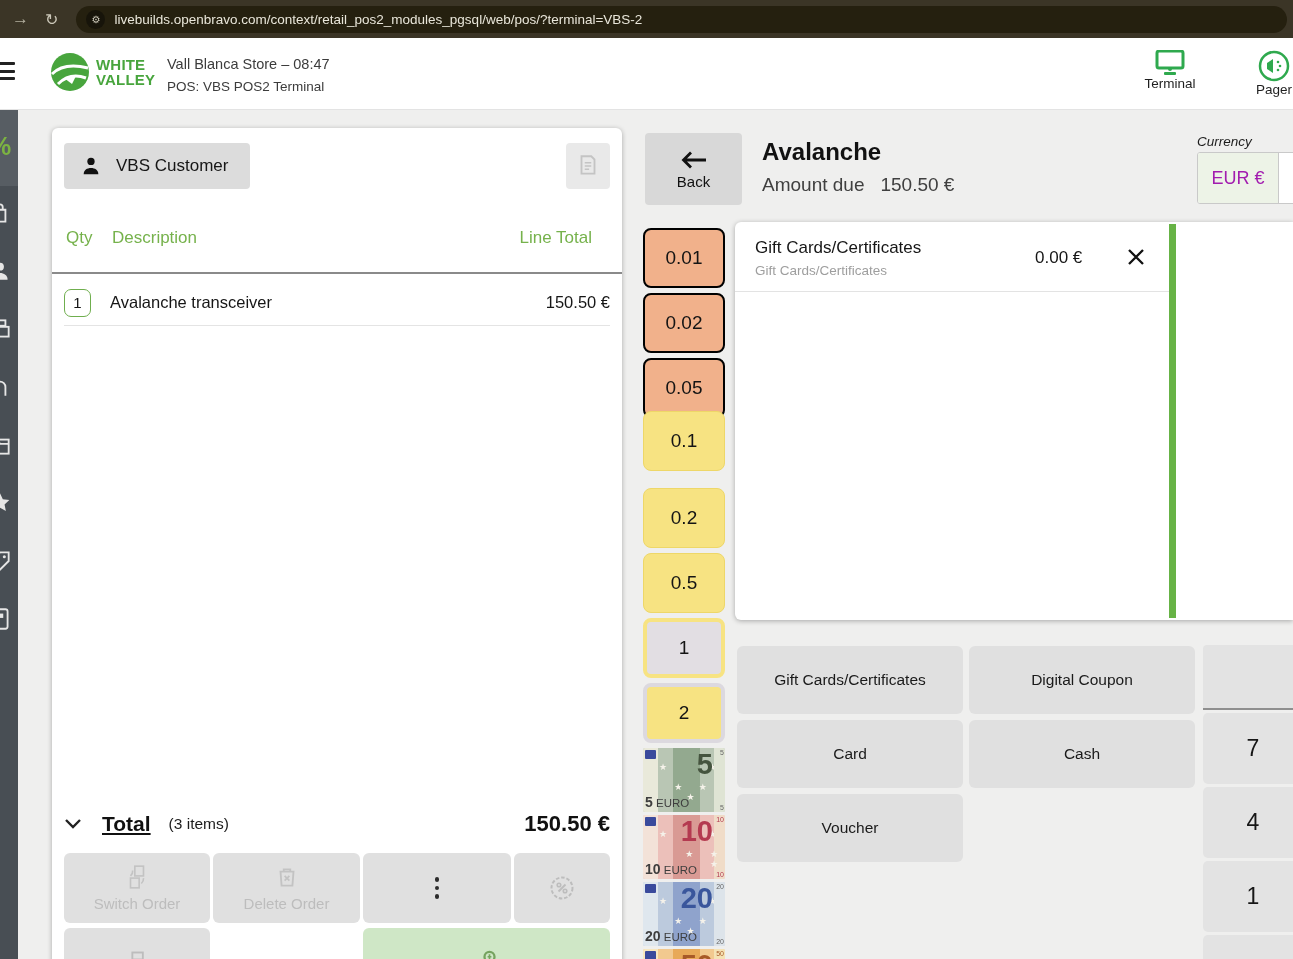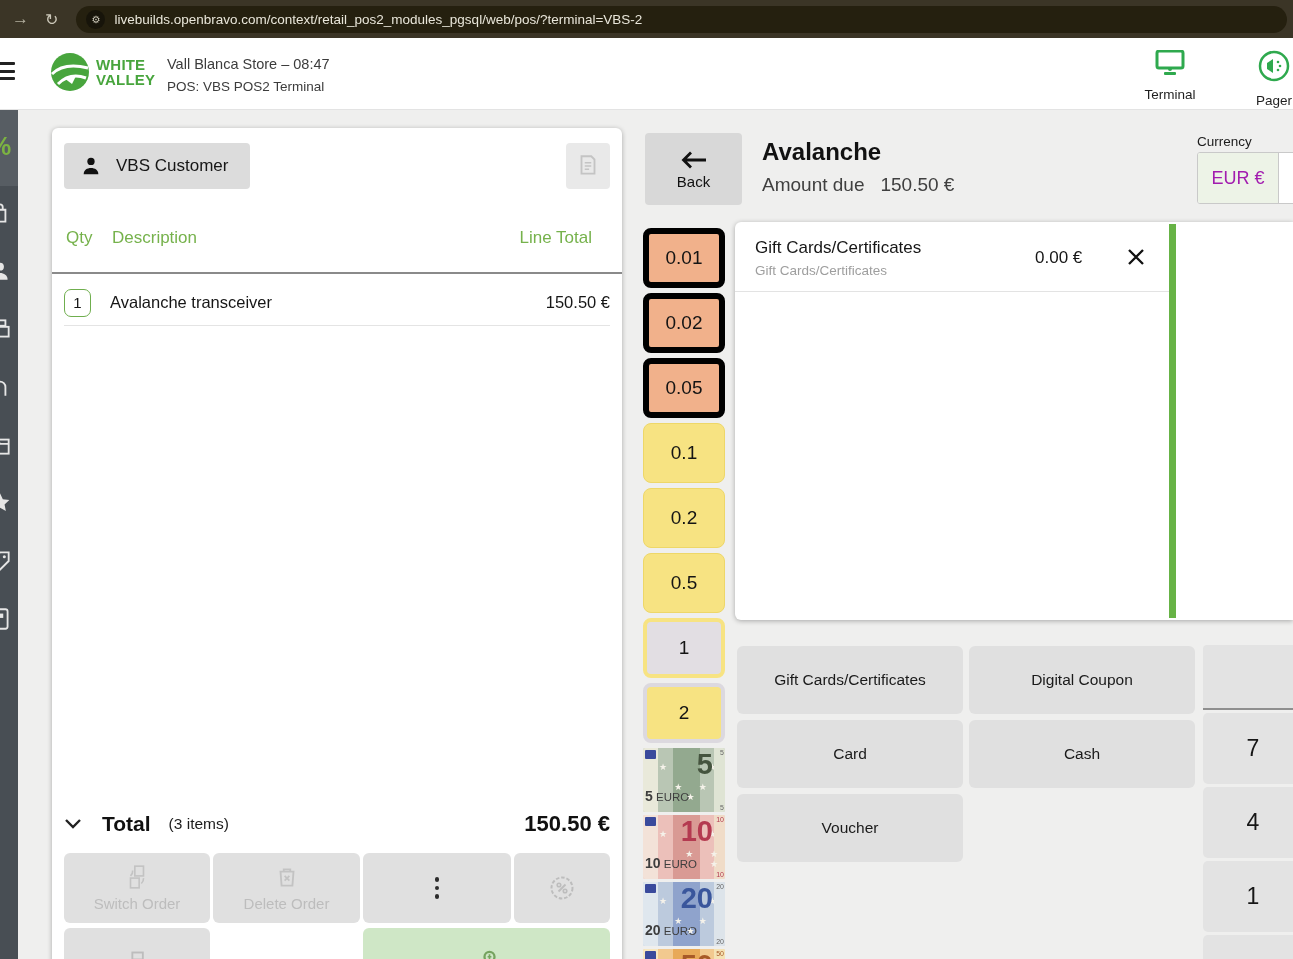--- a/index.html
+++ b/index.html
@@ -22,21 +22,21 @@
   
   .app-header { position:absolute; left:0; top:38px; width:1293px; height:72px; background:#ffffff; border-bottom:1px solid #e3e3e3; z-index:5; }
   .hamburger { position:absolute; left:-7px; top:24px; width:22px; height:18px; display:flex; flex-direction:column; justify-content:space-between; }
   .hamburger span { display:block; height:3px; background:#222; border-radius:1px; }
   .brand { position:absolute; left:50px; top:14px; display:flex; align-items:center; }
   .brand-text { margin-left:6px; color:#48a53d; font-weight:bold; font-size:15px; line-height:15px; letter-spacing:.2px; }
   .store-info { position:absolute; left:167px; top:18px; color:#3c3c3c; }
   .store-line1 { font-size:14.5px; margin-bottom:7px; }
   .store-line2 { font-size:13.5px; }
   .hdr-action { position:absolute; top:12px; width:72px; display:flex; flex-direction:column; align-items:center; }
-  .hdr-action .lbl { margin-top:11px; font-size:13.5px; color:#1f1f1f; }
+  .hdr-action .lbl { margin-top:0; font-size:13.5px; color:#1f1f1f; }
   .hdr-terminal { left:1134px; }
   .hdr-pager { left:1238px; }
 
   
   .sidebar { position:absolute; left:0; top:110px; width:18px; height:849px; background:#484e54; z-index:4; }
   .sb-item { position:relative; height:58px; overflow:hidden; }
   .sb-item.active { height:76px; background:#575d63; }
   .sb-pct { position:absolute; left:-11px; top:22px; font-size:25px; font-weight:bold; color:#7cb342; }
   .sb-icon { position:absolute; left:-13px; top:14px; }
 
@@ -48,54 +48,54 @@
   .cols { position:absolute; left:12px; right:12px; top:100px; height:28px; color:#76b24c; font-size:17px; }
   .col-qty { position:absolute; left:2px; }
   .col-desc { position:absolute; left:48px; }
   .col-total { position:absolute; right:18px; }
   .hdr-rule { position:absolute; left:0; right:0; top:144px; height:1.5px; background:#8a8a8a; }
   .line-row { position:absolute; left:12px; right:12px; top:152px; height:46px; border-bottom:1px solid #e4e4e4; display:flex; align-items:center; }
   .qty-badge { width:27px; height:28px; border:1.5px solid #6fae4e; border-radius:7px; display:flex; align-items:center; justify-content:center; font-size:15px; color:#161616; }
   .line-desc { margin-left:19px; font-size:16.5px; color:#161616; flex:1; text-align:left; }
   .line-amt { font-size:16.5px; color:#161616; }
   .total-row { position:absolute; left:12px; right:12px; top:672px; height:48px; display:flex; align-items:center; }
-  .total-lbl { margin-left:20px; font-size:21px; font-weight:bold; color:#111; }
+  .total-lbl { margin-left:20px; font-size:21px; font-weight:bold; color:#111;text-decoration:underline; }
   .items-count { margin-left:18px; font-size:15.5px; color:#1c1c1c; flex:1; text-align:left; }
   .total-amt { font-size:22px; font-weight:bold; color:#111; }
   .actions-grid { position:absolute; left:12px; top:725px; display:grid; grid-template-columns:146px 147px 148px 96px; grid-auto-rows:70px; column-gap:3px; row-gap:5px; }
   .act-btn { background:#e0e0e0; border-radius:6px; display:flex; flex-direction:column; align-items:center; justify-content:center; gap:5px; font-size:15px; color:#1a1a1a; }
   .act-btn.disabled { color:#bdbdbd; }
   .act-btn.pay { background:#cfe7c6; grid-column:3 / span 2; }
   .kebab { display:flex; flex-direction:column; gap:4px; align-items:center; }
   .kebab i { width:4.5px; height:4.5px; border-radius:50%; background:#2c2c2c; }
 
   
   .back-btn { position:absolute; left:645px; top:133px; width:97px; height:72px; background:#d8d8d8; border-radius:4px; display:flex; flex-direction:column; align-items:center; justify-content:center; gap:2px; }
   .back-btn .lbl { font-size:15px; color:#111; }
   .pay-title { position:absolute; left:762px; top:138px; font-size:24px; font-weight:bold; color:#121212; }
   .amount-due { position:absolute; left:762px; top:174px; font-size:19px; color:#404040; display:flex; gap:16px; }
-  .currency-label { position:absolute; left:1197px; top:134px; font-size:13.5px; color:#1c1c1c; }
+  .currency-label { position:absolute; left:1197px; top:134px; font-size:13.5px; color:#1c1c1c;font-style:italic; }
   .currency-group { position:absolute; left:1197px; top:152px; height:52px; display:flex; border:1px solid #c9c9c9; border-radius:3px; overflow:hidden; background:#fff; }
   .cur-seg { width:80px; height:100%; display:flex; align-items:center; justify-content:center; font-size:18px; }
   .cur-seg.selected { background:#edf3e7; color:#a21caf; }
   .cur-seg.plain { width:60px; color:#555; border-left:1px solid #c9c9c9; justify-content:flex-start; padding-left:10px; }
 
   
   .coin { position:absolute; left:643px; width:82px; height:60px; border-radius:8px; font-size:19px; color:#141414; }
-  .coin.copper { background:#f1b18b; border:6px solid #000000; }
+  .coin.copper { background:#f1b18b; border:2px solid #000000; }
   .coin.gold { background:#f7e382; border:1px solid #eed768; }
   .coin.one { background:#e2dee3; border:4px solid #f7e382; }
   .coin.two { background:#f7e382; border:4px solid #dcd9df; }
   .note { position:absolute; left:643px; width:82px; height:64px; overflow:hidden; border-radius:2px; }
   .note .strip { position:absolute; left:0; top:0; width:15px; height:100%; }
   .note .rstrip { position:absolute; right:0; top:0; width:11px; height:100%; }
   .note .flag { position:absolute; left:2px; top:2px; width:11px; height:9px; background:#3a4a9c; border-radius:1px; }
   .note .band { position:absolute; left:30px; top:0; width:27px; height:100%; }
   .note .num { position:absolute; right:12px; top:0px; font-size:29px; font-weight:bold; }
-  .note .nlabel { position:absolute; left:2px; bottom:8px; font-size:11.5px; color:#3e3e3e; }
+  .note .nlabel { position:absolute; left:2px; bottom:2px; font-size:11.5px; color:#3e3e3e; }
   .note .nlabel b { font-size:14px; }
   .note .corner { position:absolute; right:1px; font-size:7px; color:#666; }
   .note .corner.t { top:1px; } .note .corner.b { bottom:1px; }
   .note::before, .note::after { position:absolute; color:#f5f2ea; font-size:9px; letter-spacing:7px; }
   .note::before { content:"★ ★ ★"; left:16px; top:14px; }
   .note::after { content:"★ ★ ★"; left:20px; top:34px; }
   .n5 { background:#b9c6b4; } .n5 .strip{background:#e9e9da;} .n5 .band{background:#93a98f;} .n5 .num{color:#45543f;} .n5 .rstrip{background:#dfe4d4;}
   .n10 { background:#ecc0ba;text-align:right; } .n10 .strip{background:#f3e2d8;} .n10 .band{background:#d99a94;} .n10 .num{color:#b43a50;} .n10 .rstrip{background:#f0dcc8;} .n10 .corner{color:#b43a50;}
   .n20 { background:#bccadd; } .n20 .strip{background:#dfe7ee;} .n20 .band{background:#8fa3cc;} .n20 .num{color:#3a569c;} .n20 .rstrip{background:#dde4ea;}
   .n50 { background:#f2c98f; } .n50 .strip{background:#f7e7c0;} .n50 .band{background:#e8a958;} .n50 .num{color:#a85a28;} .n50 .rstrip{background:#f5e3b5;} .n50 .corner{color:#a85a28;}
@@ -324,21 +324,21 @@
 </div>
 <div class="currency-label">Currency</div>
 <div class="currency-group">
   <button class="cur-seg selected">EUR €</button>
   <button class="cur-seg plain">USD $</button>
 </div>
 
 <button class="coin copper" style="top:228px">0.01</button>
 <button class="coin copper" style="top:293px">0.02</button>
 <button class="coin copper" style="top:358px">0.05</button>
-<button class="coin gold" style="top:423px">0.1</button>
+<button class="coin gold" style="top:411px">0.1</button>
 <button class="coin gold" style="top:488px">0.2</button>
 <button class="coin gold" style="top:553px">0.5</button>
 <button class="coin one" style="top:618px">1</button>
 <button class="coin two" style="top:683px">2</button>
 
 <button class="note n5" style="top:748px">
   <span class="strip"></span>
     <span class="rstrip"></span>
     <span class="band"></span>
   <span class="flag"></span>

